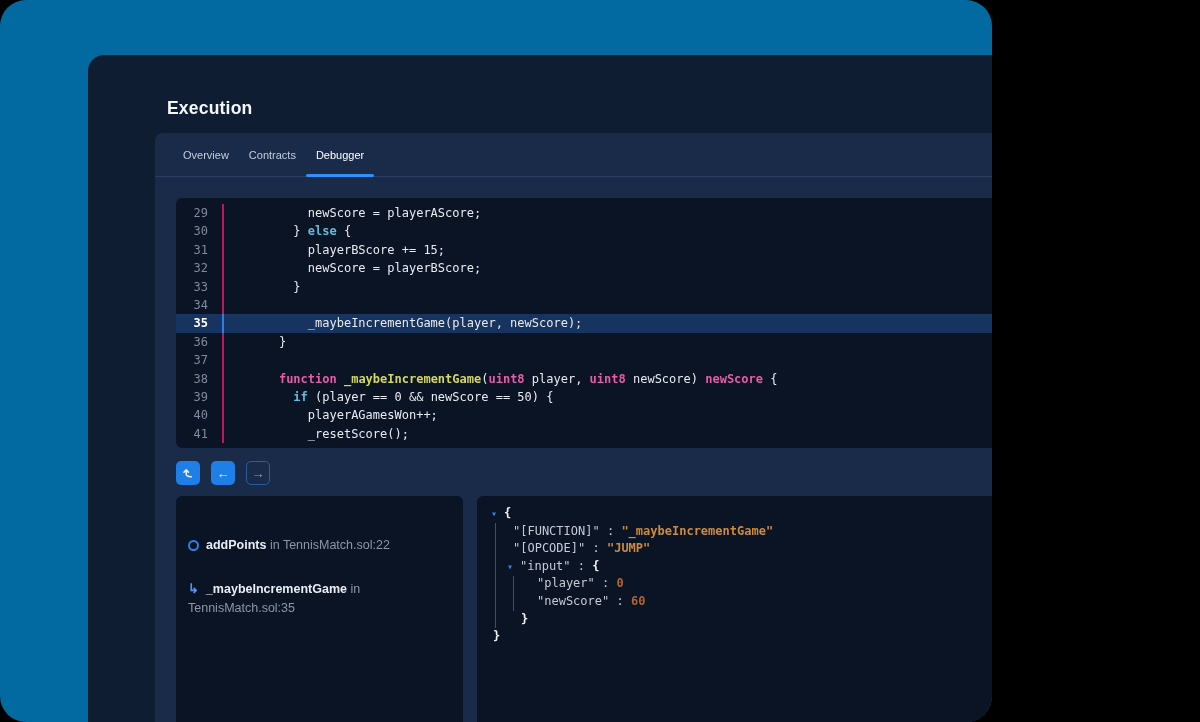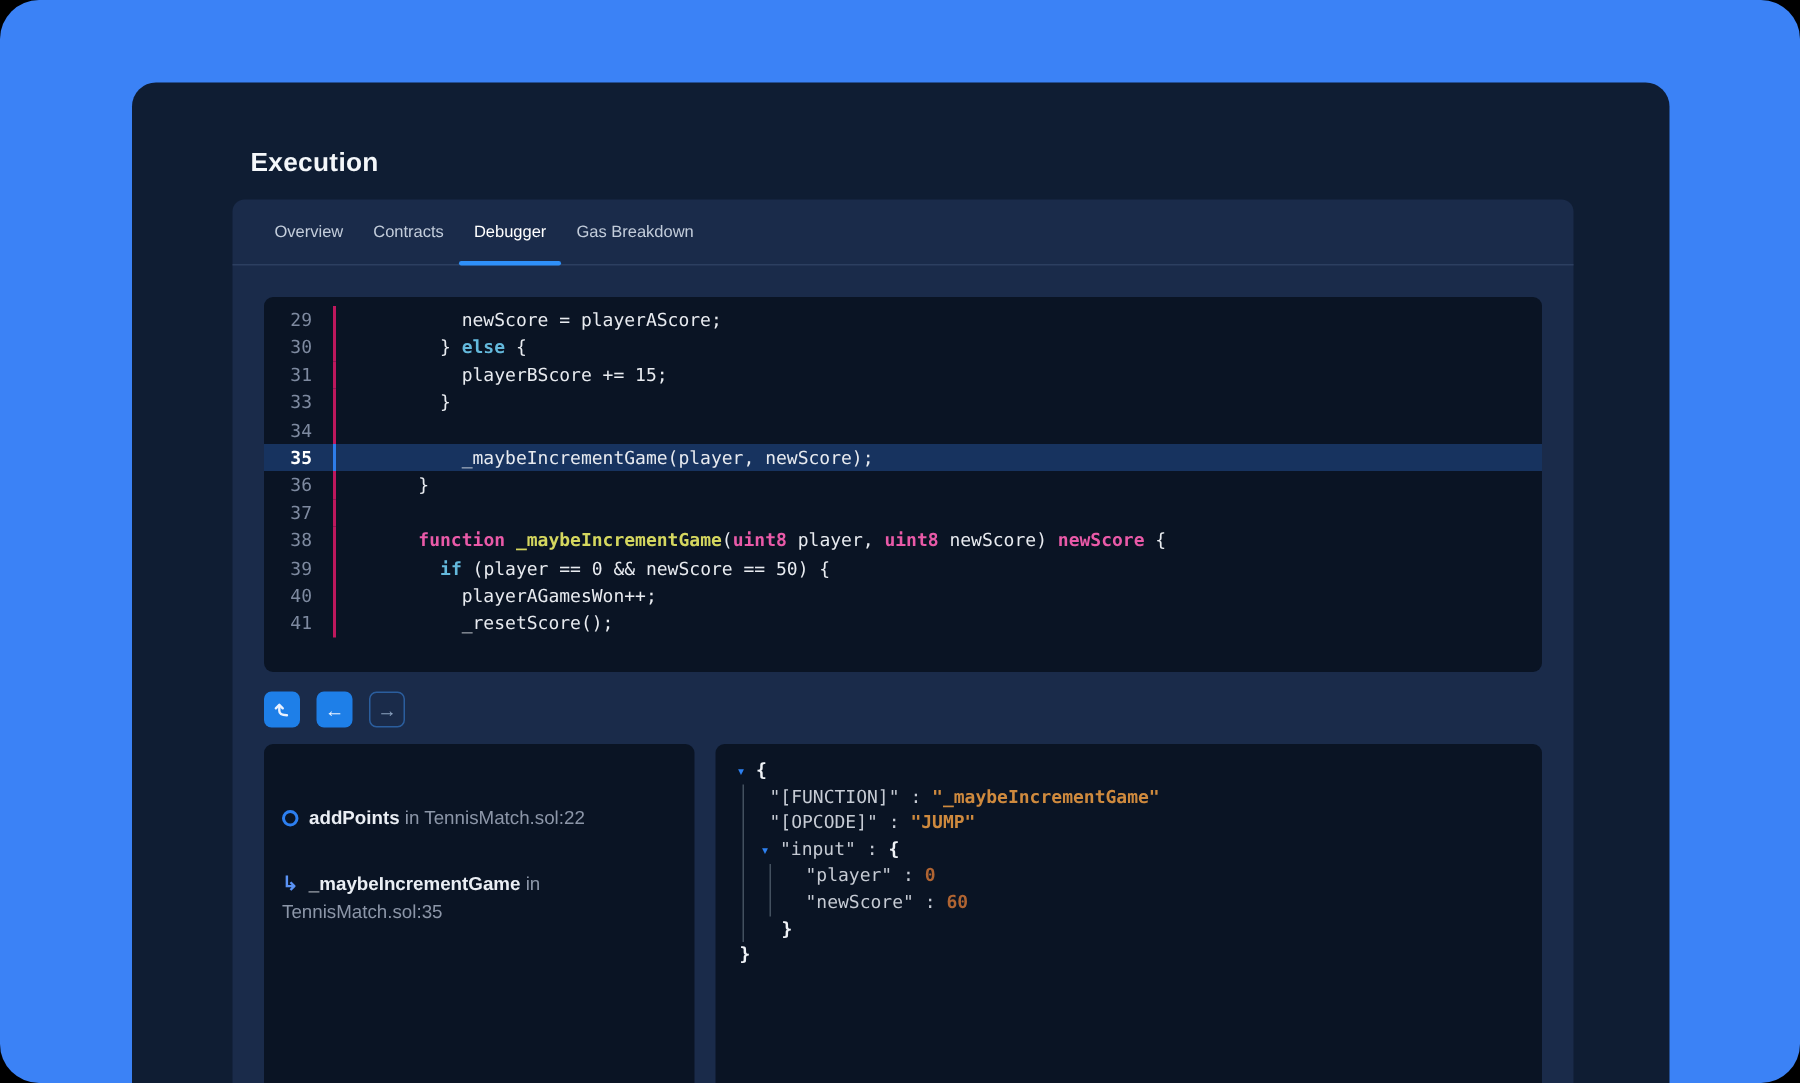--- a/index.html
+++ b/index.html
@@ -1,19 +1,19 @@
 <!DOCTYPE html>
 <html><head>
 <meta charset="utf-8">
 <style>
   * { margin:0; padding:0; box-sizing:border-box; }
   html,body { width:1200px; height:722px; background:#000; overflow:hidden; }
   body { font-family:"Liberation Sans", sans-serif; }
 
-  .page { position:relative; width:1200px; height:722px; background:#3b82f6; border-radius:26px; overflow:hidden; }
+  .page { position:relative; width:992px; height:722px; background:#0369a1; border-radius:26px; overflow:hidden; }
 
   .card { position:absolute; left:88px; top:55px; width:1025px; height:700px; background:#0F1D33; border-radius:16px; }
 
   .page-title { position:absolute; left:79px; top:43px; color:#F4F7FA; font-size:17.5px; font-weight:bold; letter-spacing:.2px; }
 
   .inner { position:absolute; left:67px; top:78px; width:894px; height:700px; background:#1A2B4A; border-radius:8px 8px 0 0; }
 
   
   .tabbar { position:relative; height:44px; padding-left:18px; display:flex; border-bottom:1px solid #2C3F60; }
   .tab { position:relative; padding:0 10px; line-height:44px; font-size:11px; color:#C3CDDB; cursor:default; }
@@ -68,35 +68,38 @@
   <div class="card">
 
     <div class="page-title">Execution</div>
 
     <div class="inner">
 
       <div class="tabbar">
         <div class="tab">Overview</div>
         <div class="tab">Contracts</div>
         <div class="tab active">Debugger</div>
-        <div class="tab">Gas Breakdown</div>
       </div>
 
       <div class="code-panel" id="code-panel">
           <div class="cl">
             <span class="ln">29</span>
             <span class="ct"><span>        newScore = playerAScore;</span></span>
           </div>
           <div class="cl">
             <span class="ln">30</span>
             <span class="ct"><span>      } </span><span class="tok-cyan">else</span><span> {</span></span>
           </div>
           <div class="cl">
             <span class="ln">31</span>
             <span class="ct"><span>        playerBScore += 15;</span></span>
+          </div>
+          <div class="cl">
+            <span class="ln">32</span>
+            <span class="ct"><span>        newScore = playerBScore;</span></span>
           </div>
           <div class="cl">
             <span class="ln">33</span>
             <span class="ct"><span>      }</span></span>
           </div>
           <div class="cl">
             <span class="ln">34</span>
             <span class="ct"></span>
           </div>
           <div class="cl hl">

